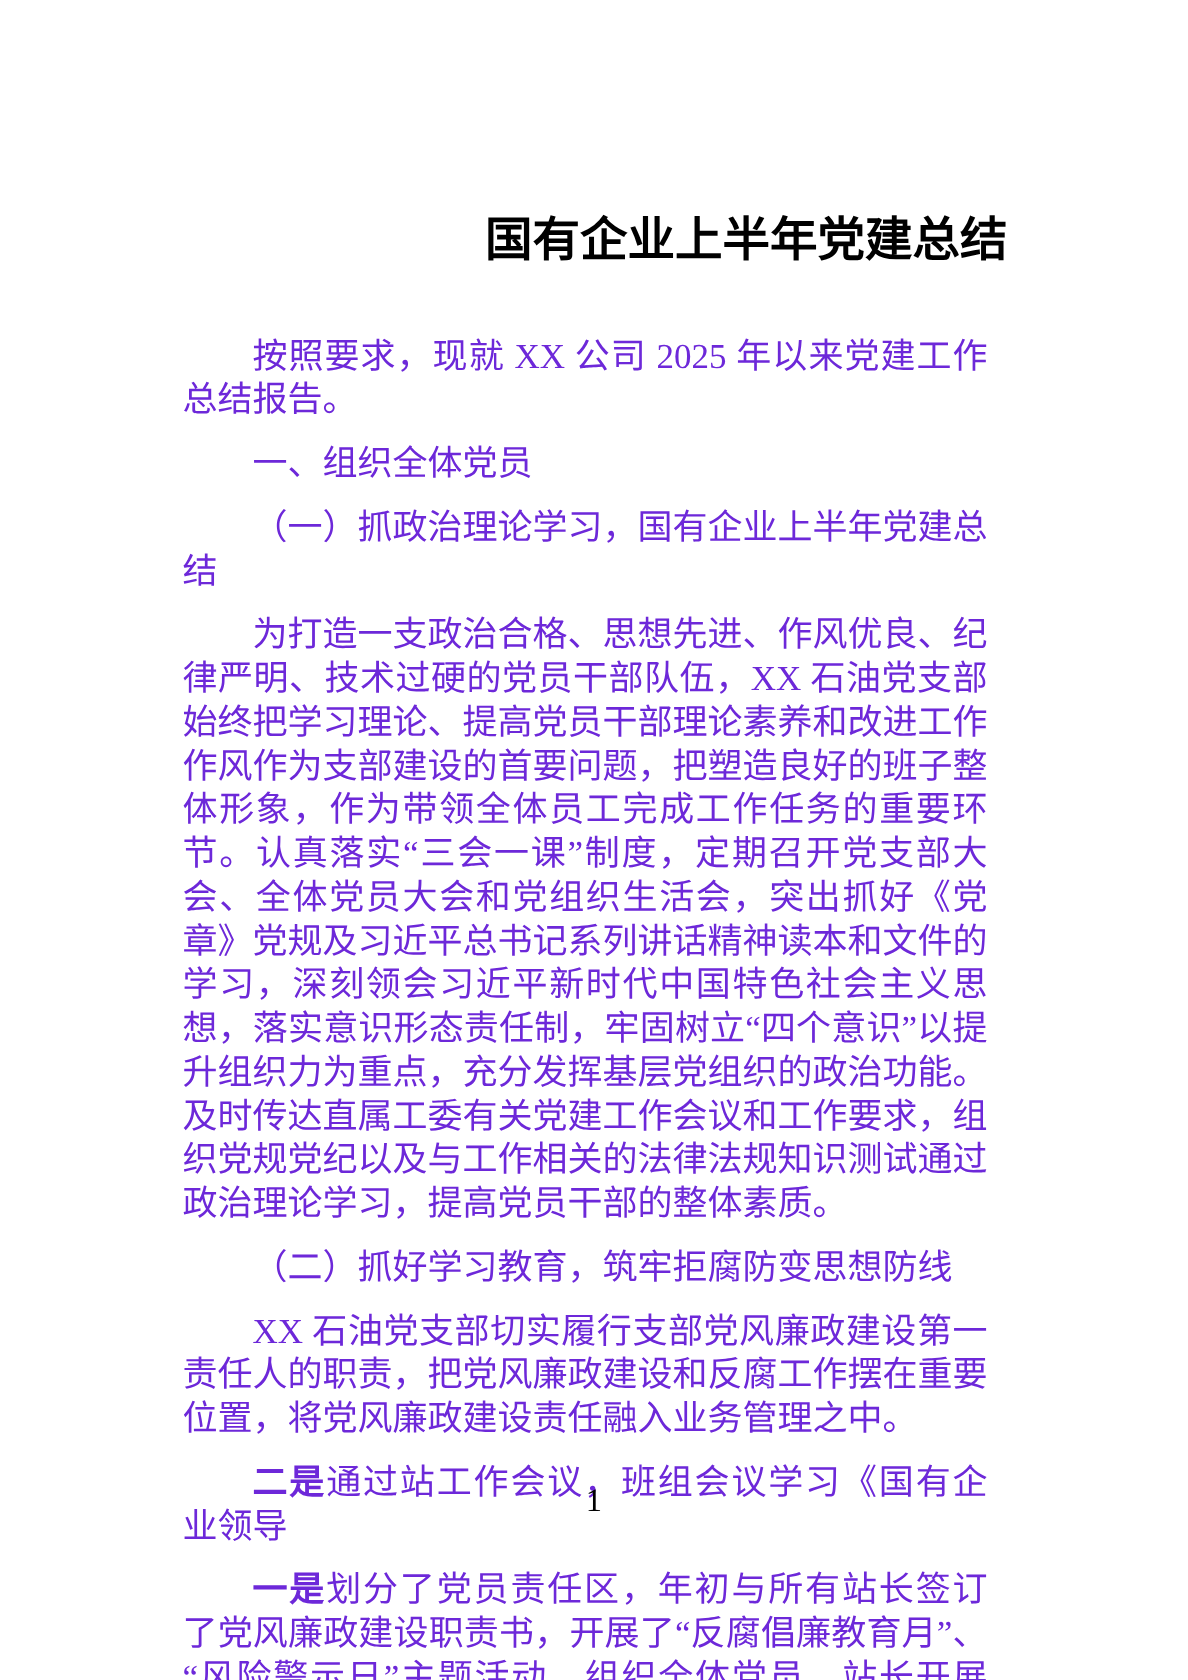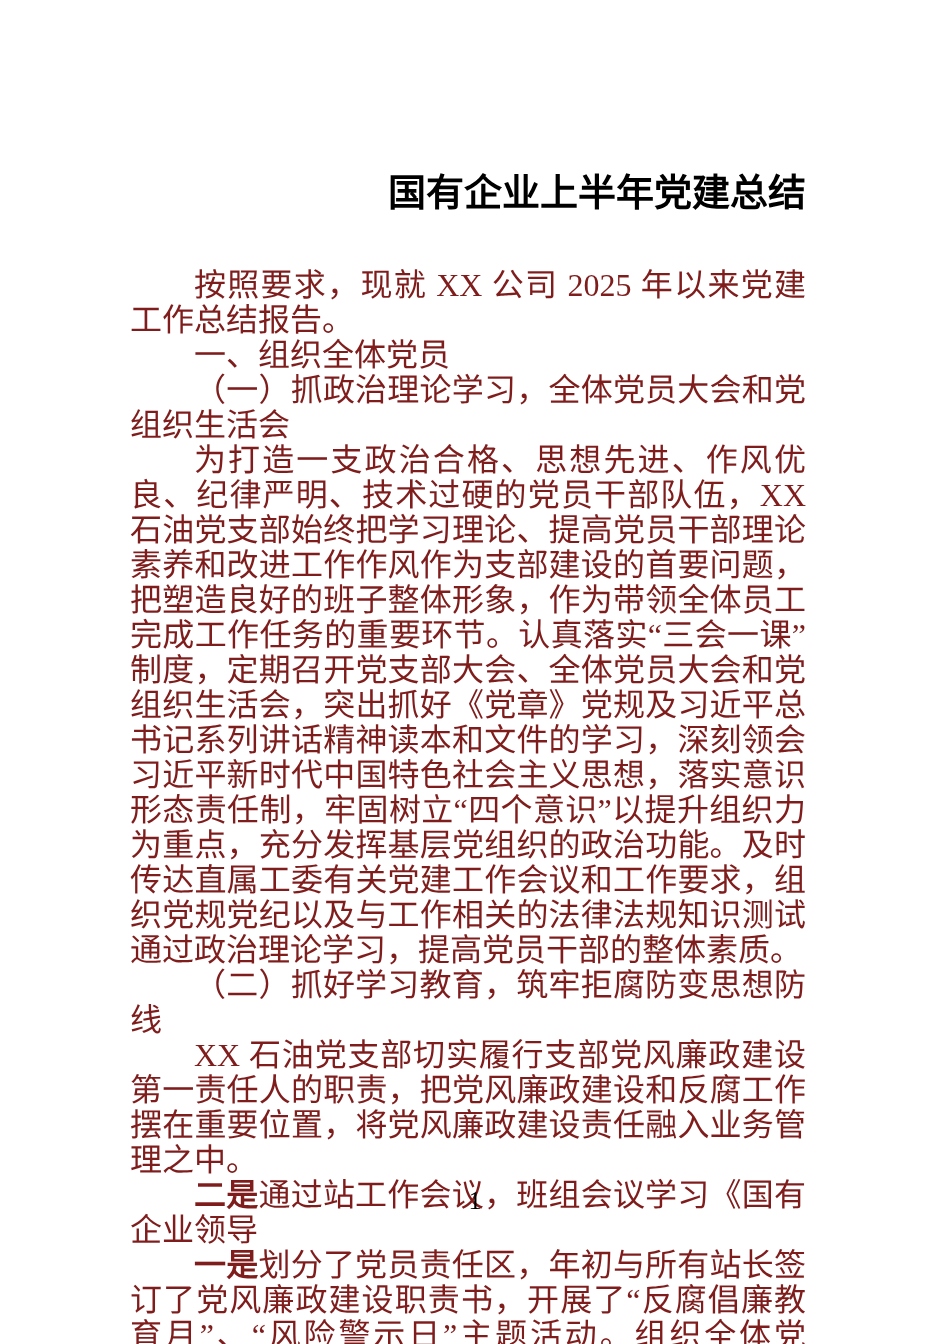--- a/index.html
+++ b/index.html
@@ -29,29 +29,29 @@
     font-size: 38px;
     line-height: 42px;
     font-weight: 700;
     text-align: right;
     color: #000000;
   }
   .doc-body {
     margin-top: 54px;
   }
   .para {
-    margin: 0;
+    margin: 16px;
     padding: 0;
-    font-size: 32px;
+    font-size: 28px;
     line-height: 35px;
     text-align: justify;
     text-indent: 2em;
     word-break: normal;
     overflow-wrap: break-word;
-    color: #7f1d1d;
+    color: #6d28d9;
   }
   .para b.lead {
     font-weight: 700;
   }
   .page-number {
     position: absolute;
     left: 0;
     top: 1186px;
     width: 100%;
     text-align: center;
@@ -63,21 +63,21 @@
 </style>
 </head>
 <body>
 
 <div class="page">
   <div class="content">
     <h1 class="doc-title">国有企业上半年党建总结</h1>
     <div class="doc-body">
         <p class="para paragraph">按照要求，现就 XX 公司 2025 年以来党建工作总结报告。</p>
         <p class="para heading-level-1">一、组织全体党员</p>
-        <p class="para heading-level-2">（一）抓政治理论学习，全体党员大会和党组织生活会</p>
+        <p class="para heading-level-2">（一）抓政治理论学习，国有企业上半年党建总结</p>
         <p class="para paragraph">为打造一支政治合格、思想先进、作风优良、纪律严明、技术过硬的党员干部队伍，XX 石油党支部始终把学习理论、提高党员干部理论素养和改进工作作风作为支部建设的首要问题，把塑造良好的班子整体形象，作为带领全体员工完成工作任务的重要环节。认真落实“三会一课”制度，定期召开党支部大会、全体党员大会和党组织生活会，突出抓好《党章》党规及习近平总书记系列讲话精神读本和文件的学习，深刻领会习近平新时代中国特色社会主义思想，落实意识形态责任制，牢固树立“四个意识”以提升组织力为重点，充分发挥基层党组织的政治功能。及时传达直属工委有关党建工作会议和工作要求，组织党规党纪以及与工作相关的法律法规知识测试通过政治理论学习，提高党员干部的整体素质。</p>
         <p class="para heading-level-2">（二）抓好学习教育，筑牢拒腐防变思想防线</p>
         <p class="para paragraph">XX 石油党支部切实履行支部党风廉政建设第一责任人的职责，把党风廉政建设和反腐工作摆在重要位置，将党风廉政建设责任融入业务管理之中。</p>
         <p class="para paragraph"><b class="lead">二是</b>通过站工作会议，班组会议学习《国有企业领导</p>
         <p class="para paragraph"><b class="lead">一是</b>划分了党员责任区，年初与所有站长签订了党风廉政建设职责书，开展了“反腐倡廉教育月”、“风险警示日”主题活动。组织全体党员、站长开展“四查”专项治理工作、“微腐败”警示教育和廉洁谈话谈心。</p>
       </div>
   </div>
   <div class="page-number">1</div>
 </div>
 

